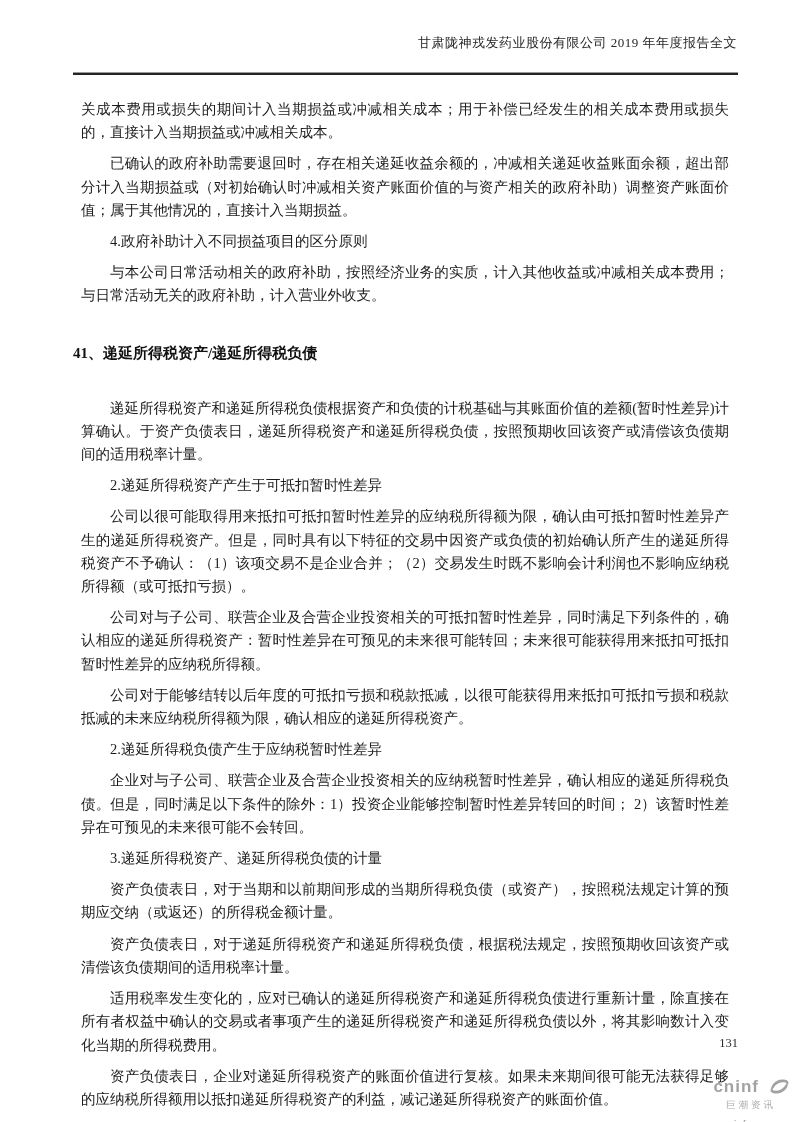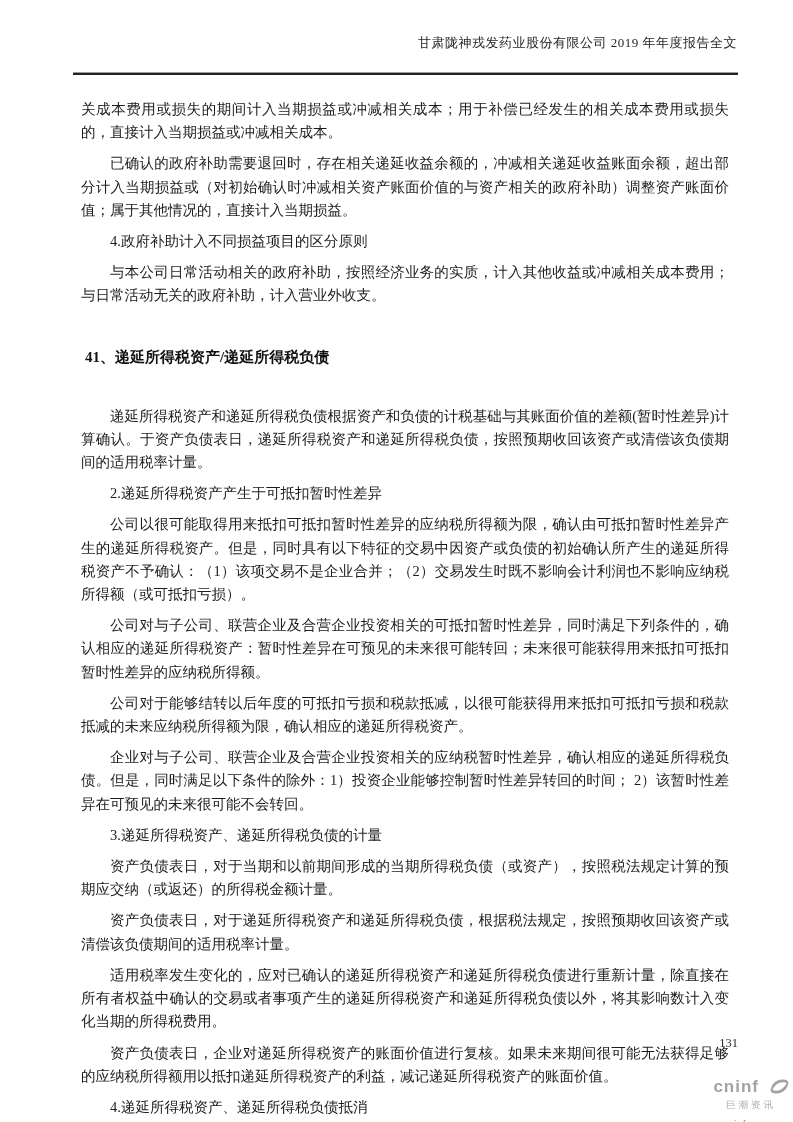--- a/index.html
+++ b/index.html
@@ -47,21 +47,21 @@
     text-justify: inter-ideograph;
   }
   .content p {
     margin: 8px;
     padding: 0;
   }
   .content p.indent {
     text-indent: 2em;
   }
   .section-heading {
-    margin: 12px;
+    margin: 0;
     padding: 26px 0 24px 0;
     font-size: 15px;
     line-height: 23px;
     font-weight: bold;
     text-align: left;
     color: #111111;
   }
   .page-number {
     position: absolute;
     top: 1036px;
@@ -132,20 +132,21 @@
       </div>
 
     <h2 class="section-heading">41、递延所得税资产/递延所得税负债</h2>
 
     <div>
         <p class="indent">递延所得税资产和递延所得税负债根据资产和负债的计税基础与其账面价值的差额(暂时性差异)计算确认。于资产负债表日，递延所得税资产和递延所得税负债，按照预期收回该资产或清偿该负债期间的适用税率计量。</p>
         <p class="indent">2.递延所得税资产产生于可抵扣暂时性差异</p>
         <p class="indent">公司以很可能取得用来抵扣可抵扣暂时性差异的应纳税所得额为限，确认由可抵扣暂时性差异产生的递延所得税资产。但是，同时具有以下特征的交易中因资产或负债的初始确认所产生的递延所得税资产不予确认：（1）该项交易不是企业合并；（2）交易发生时既不影响会计利润也不影响应纳税所得额（或可抵扣亏损）。</p>
         <p class="indent">公司对与子公司、联营企业及合营企业投资相关的可抵扣暂时性差异，同时满足下列条件的，确认相应的递延所得税资产：暂时性差异在可预见的未来很可能转回；未来很可能获得用来抵扣可抵扣暂时性差异的应纳税所得额。</p>
         <p class="indent">公司对于能够结转以后年度的可抵扣亏损和税款抵减，以很可能获得用来抵扣可抵扣亏损和税款抵减的未来应纳税所得额为限，确认相应的递延所得税资产。</p>
+        <p class="indent">2.递延所得税负债产生于应纳税暂时性差异</p>
         <p class="indent">企业对与子公司、联营企业及合营企业投资相关的应纳税暂时性差异，确认相应的递延所得税负债。但是，同时满足以下条件的除外：1）投资企业能够控制暂时性差异转回的时间； 2）该暂时性差异在可预见的未来很可能不会转回。</p>
         <p class="indent">3.递延所得税资产、递延所得税负债的计量</p>
         <p class="indent">资产负债表日，对于当期和以前期间形成的当期所得税负债（或资产），按照税法规定计算的预期应交纳（或返还）的所得税金额计量。</p>
         <p class="indent">资产负债表日，对于递延所得税资产和递延所得税负债，根据税法规定，按照预期收回该资产或清偿该负债期间的适用税率计量。</p>
         <p class="indent">适用税率发生变化的，应对已确认的递延所得税资产和递延所得税负债进行重新计量，除直接在所有者权益中确认的交易或者事项产生的递延所得税资产和递延所得税负债以外，将其影响数计入变化当期的所得税费用。</p>
         <p class="indent">资产负债表日，企业对递延所得税资产的账面价值进行复核。如果未来期间很可能无法获得足够的应纳税所得额用以抵扣递延所得税资产的利益，减记递延所得税资产的账面价值。</p>
         <p class="indent">4.递延所得税资产、递延所得税负债抵消</p>
       </div>
 
   </div>

